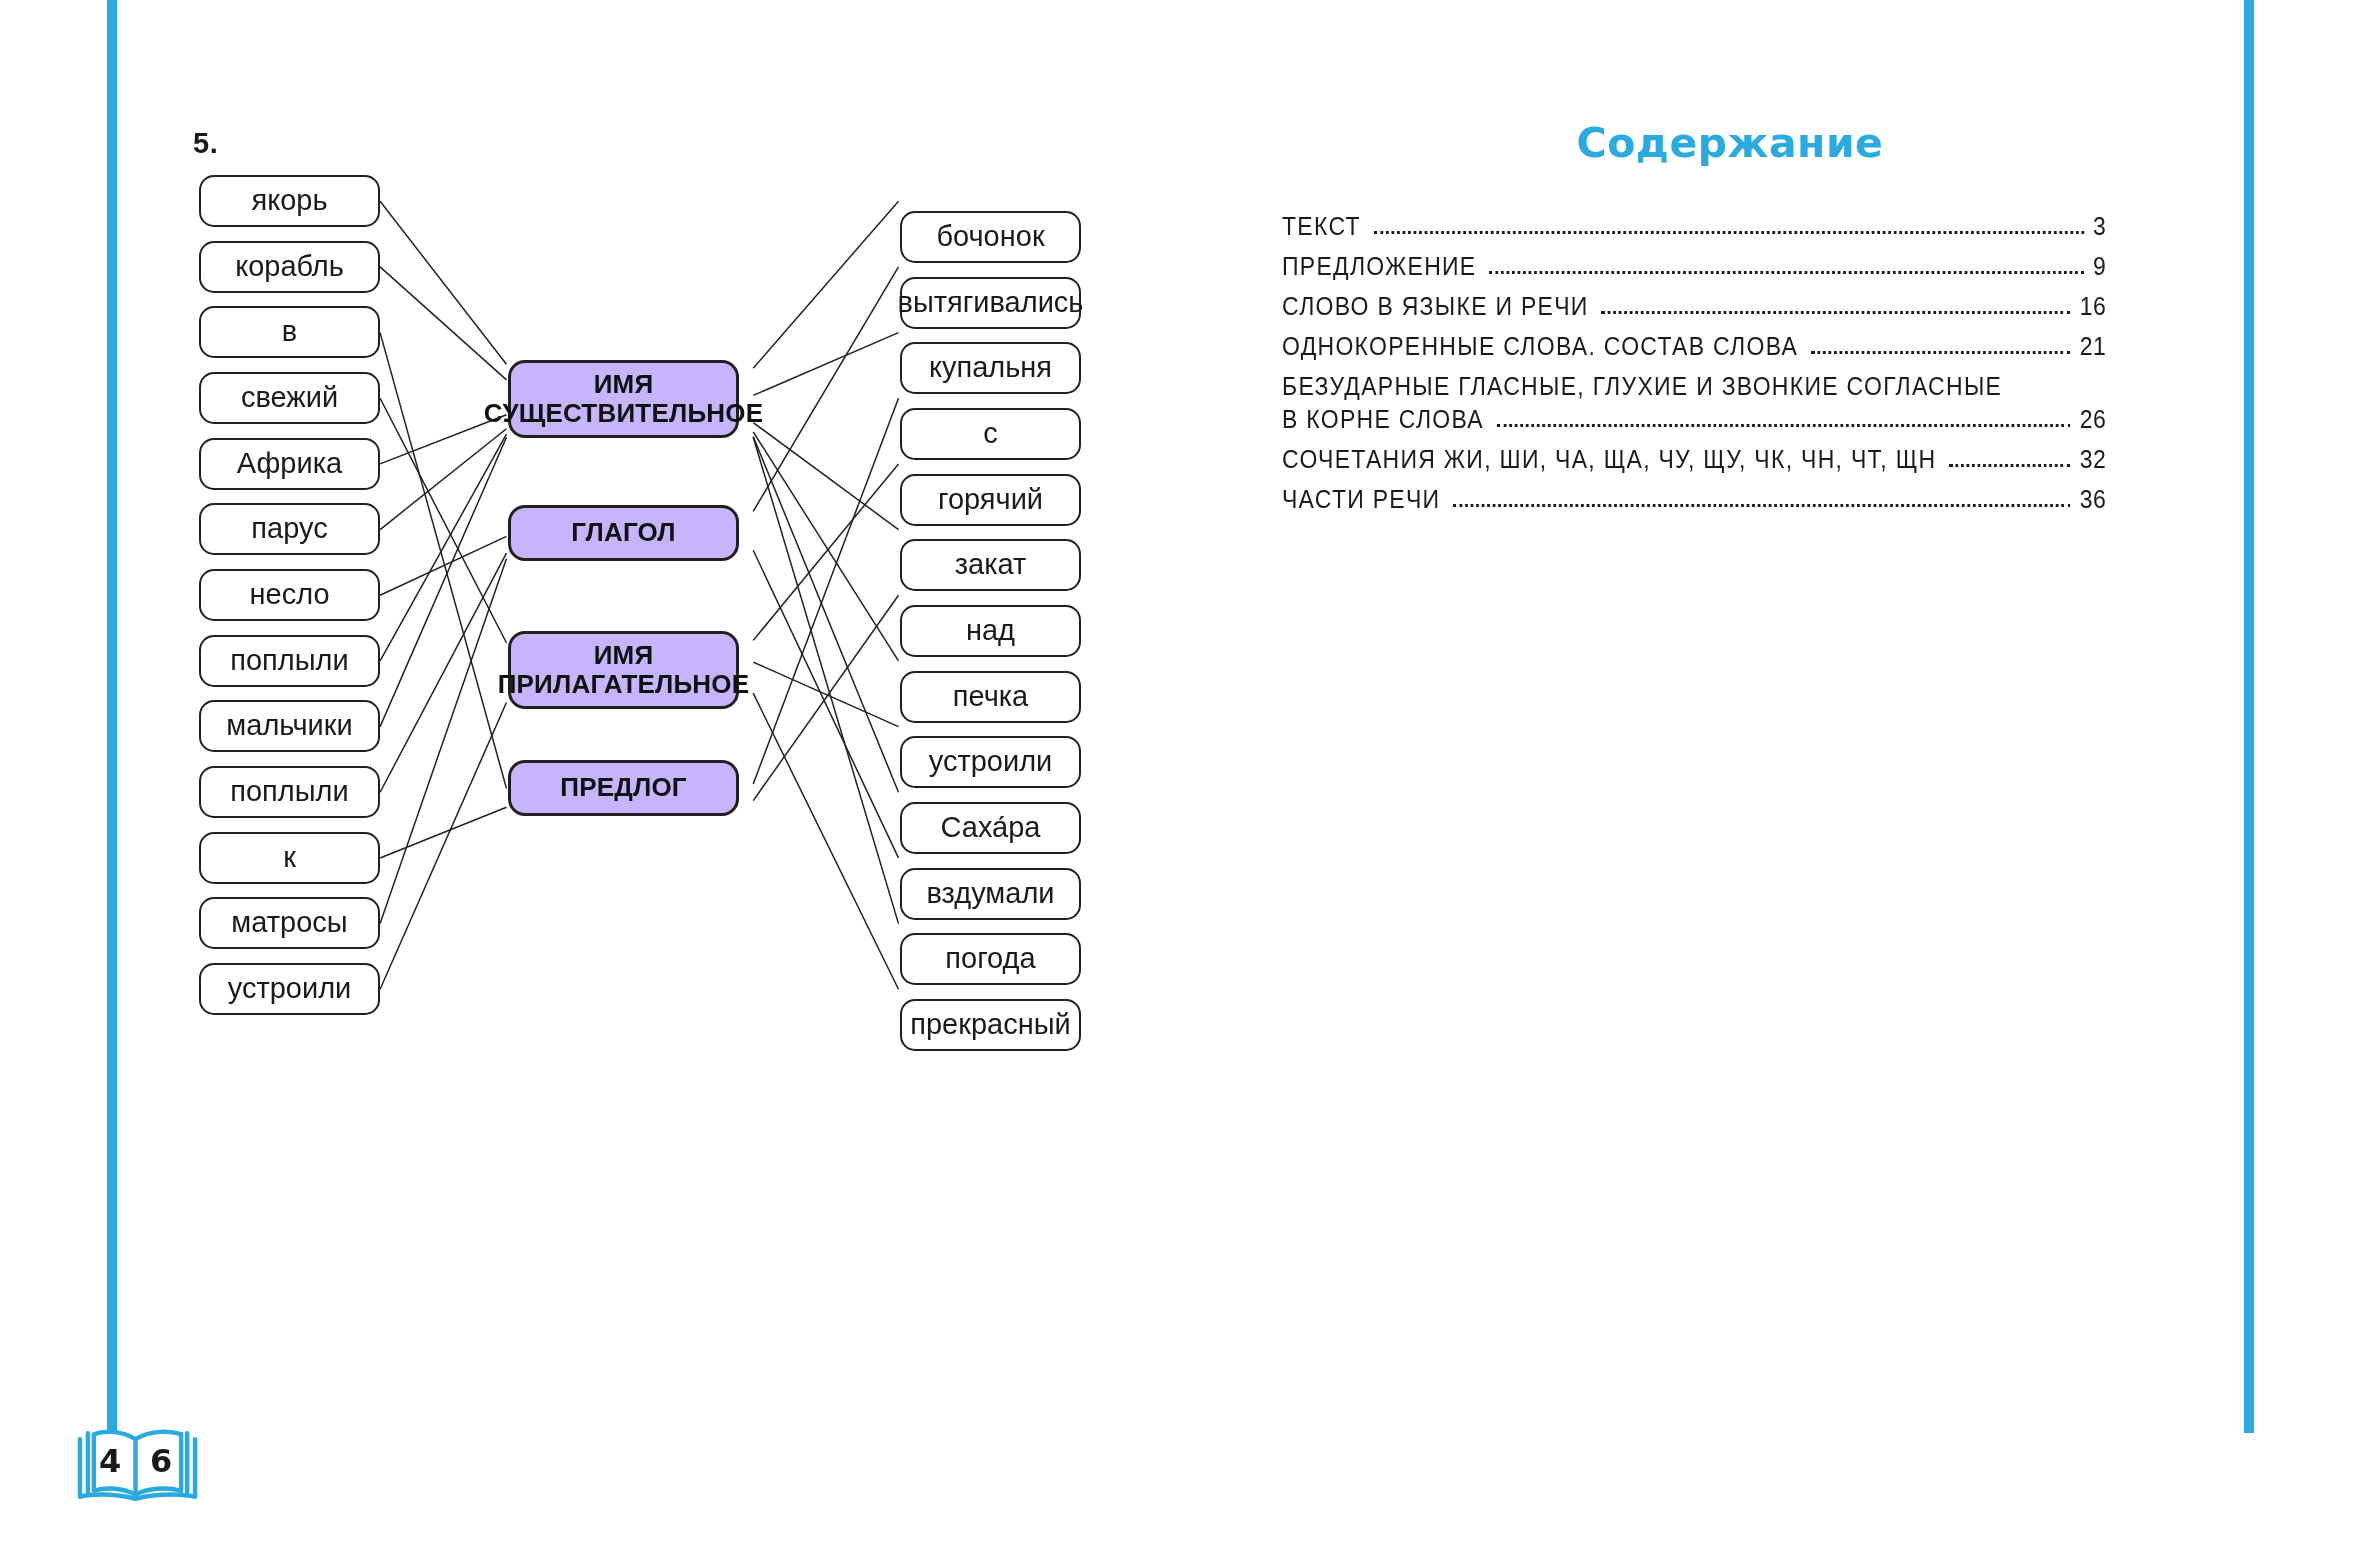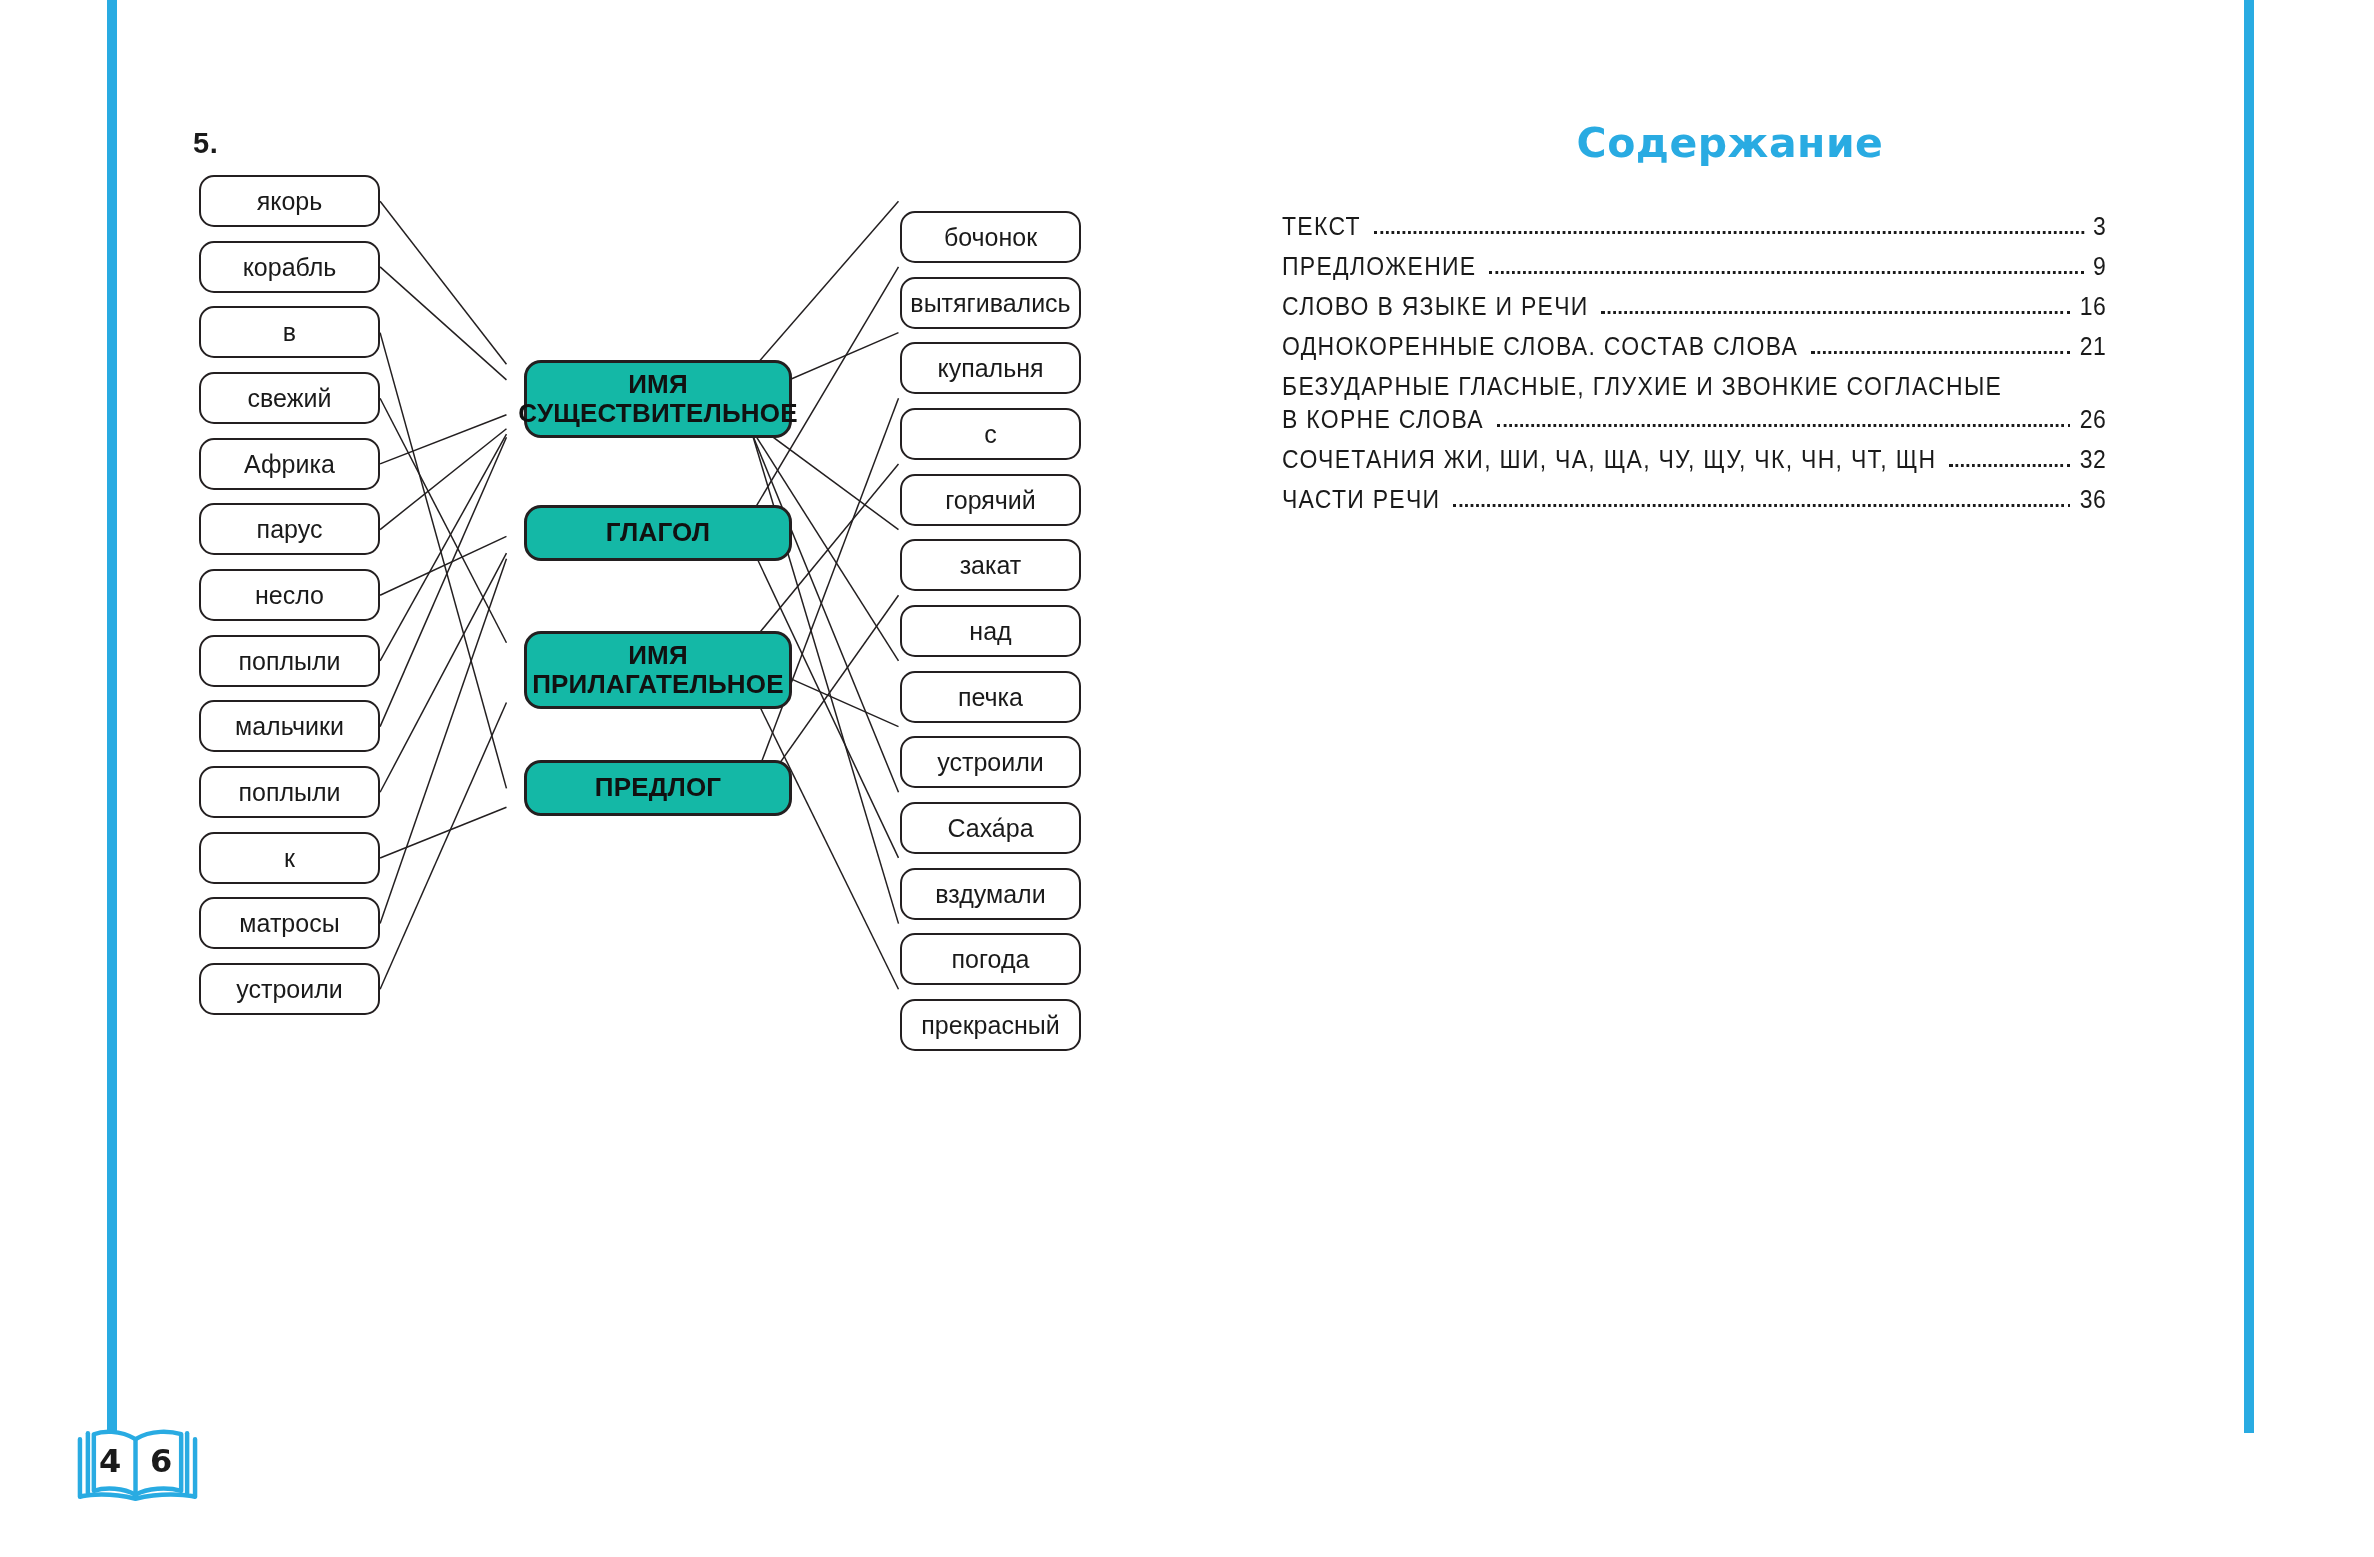--- a/index.html
+++ b/index.html
@@ -56,46 +56,45 @@
 
   .word-box {
     position: absolute;
     box-sizing: border-box;
     border: 2.6px solid #231f20;
     border-radius: 15px;
     background: #ffffff;
     display: flex;
     align-items: center;
     justify-content: center;
-    font-size: 25px;
+    font-size: 29px;
     color: #1a1a1a;
     line-height: 1.15;
     text-align: center;
   }
   .word-box.left-col  { left: 199px; width: 181px; height: 52px; }
   .word-box.right-col { left: 900px; width: 181px; height: 52px; margin-top: 36px; }
 
   .cat-box {
     position: absolute;
     box-sizing: border-box;
     border: 3.4px solid #231f20;
     border-radius: 17px;
-    background: #14b8a6;
+    background: #c4b5fd;
     display: flex;
     align-items: center;
     justify-content: center;
     font-size: 26px;
     font-weight: bold;
     color: #111111;
     line-height: 1.12;
     text-align: center;
     left: 508px;
-    width: 268px;
+    width: 231px;
     letter-spacing: 0.2px;
-    margin-left: 16px;
   }
 
   
   #toc {
     position: absolute;
     left: 1282px;
     top: 119px;
     width: 896px;
   }
   #toc-title {

